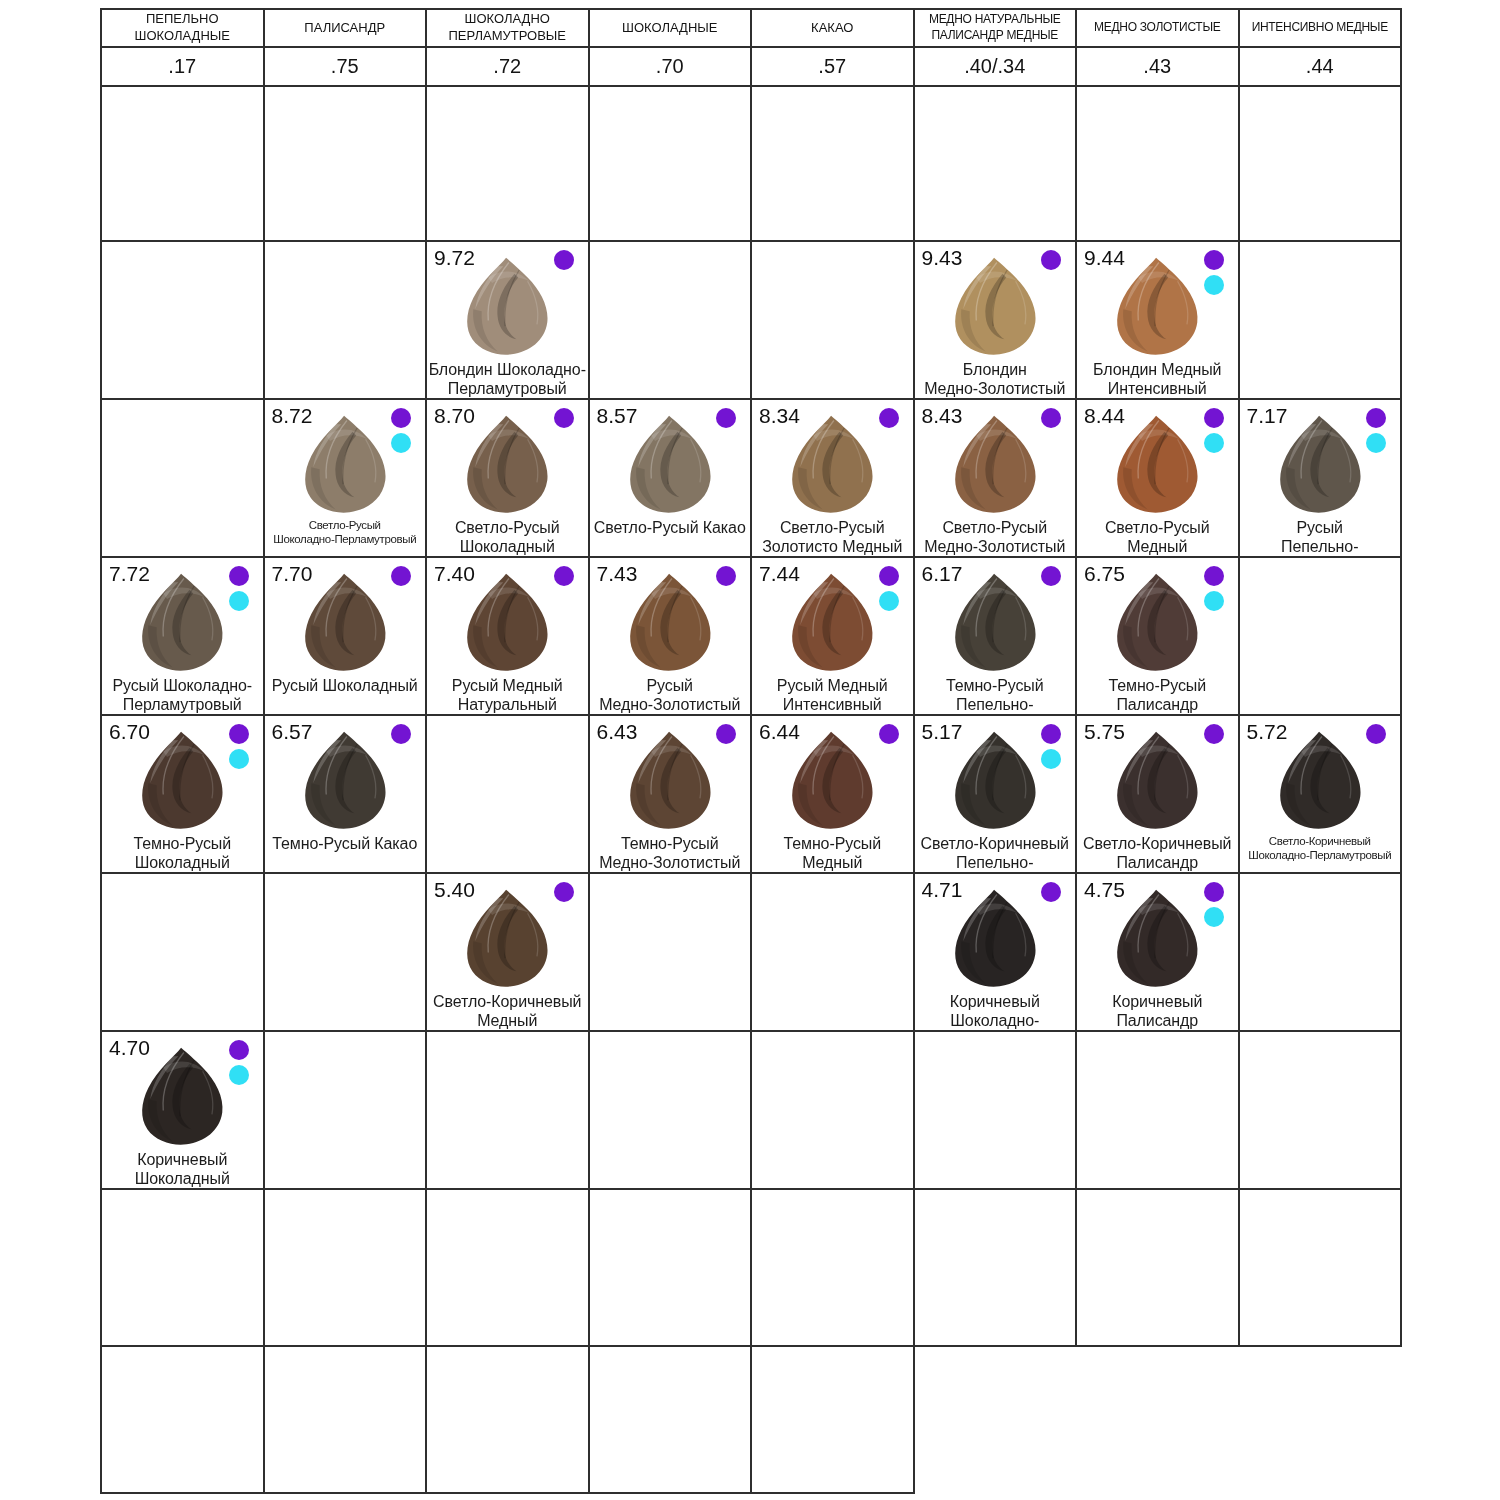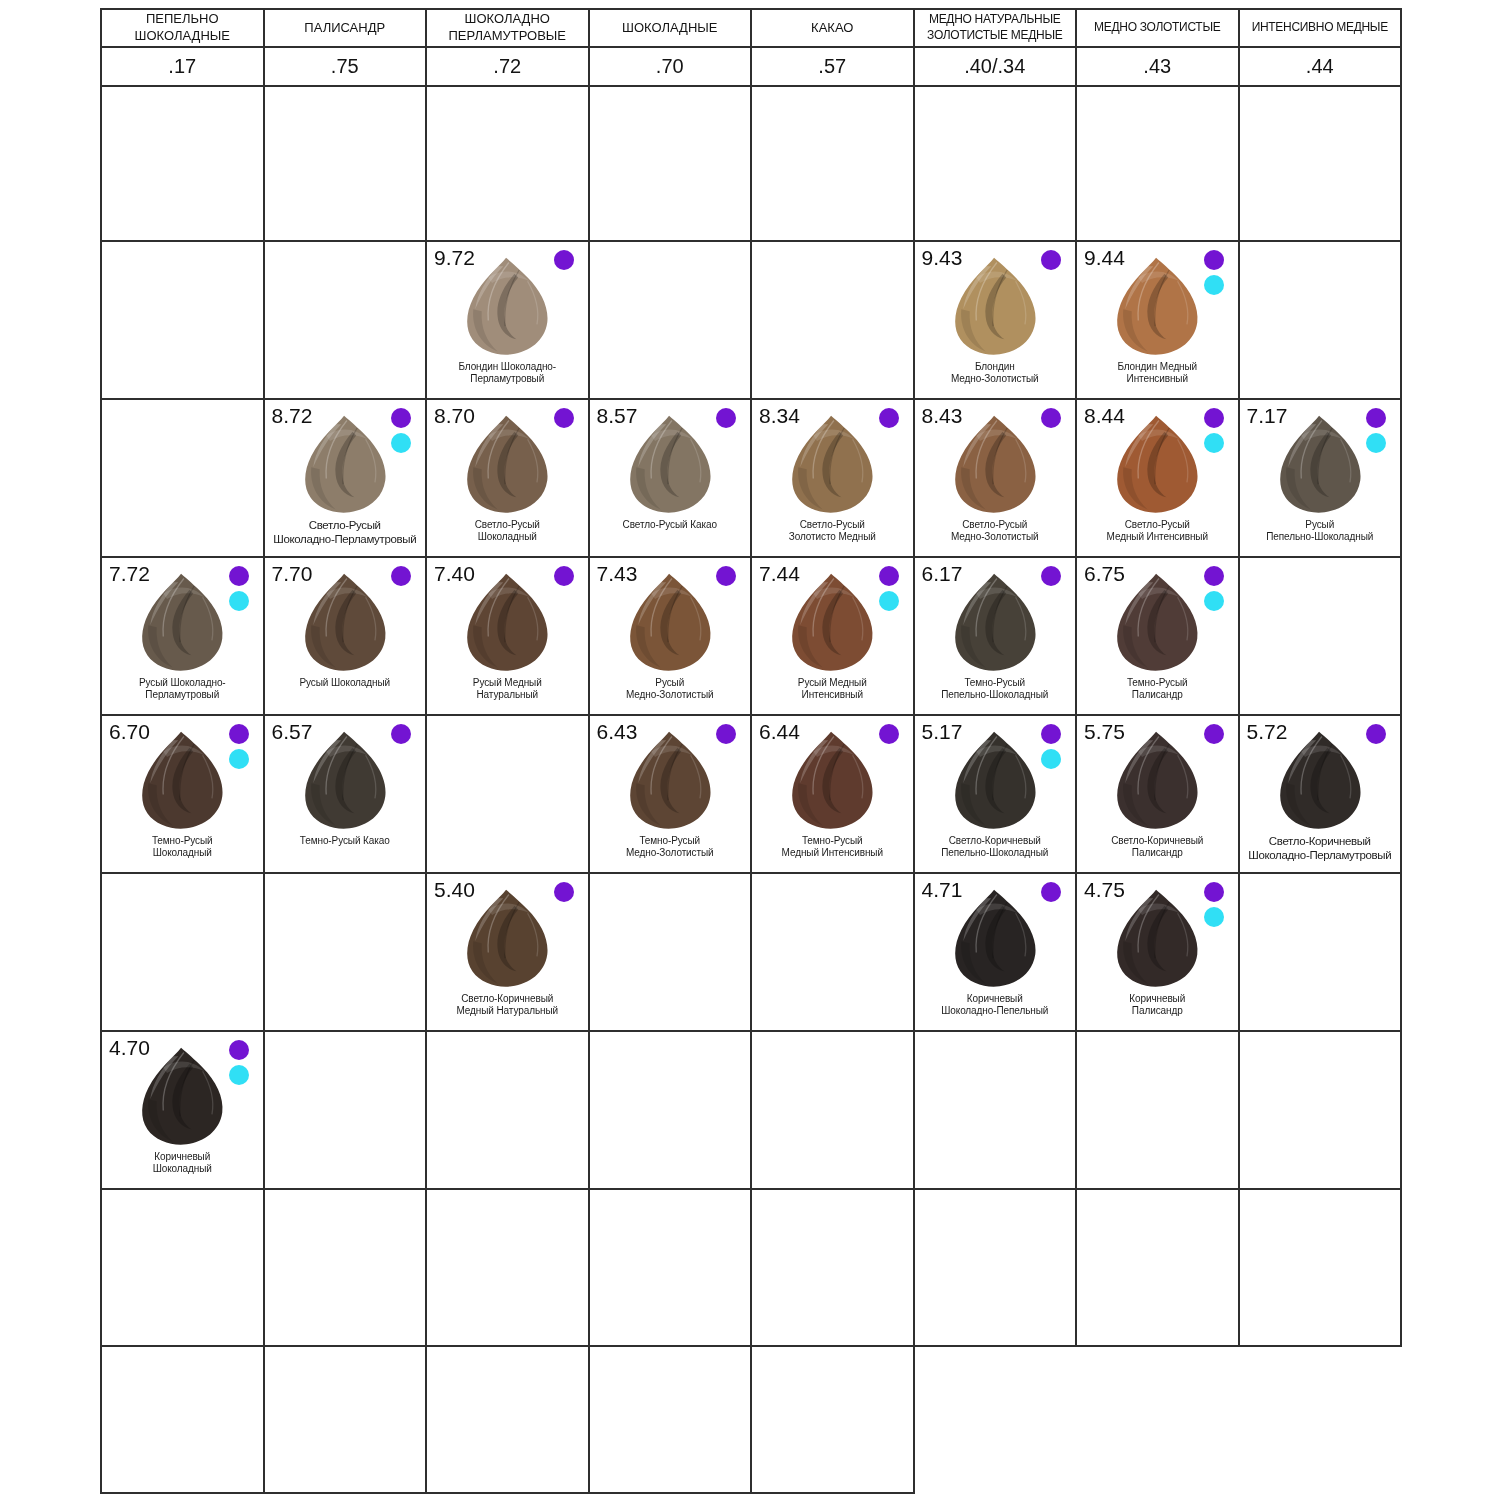--- a/index.html
+++ b/index.html
@@ -33,39 +33,39 @@
     position: absolute; top: 4px; left: 7px; font-size: 21px; color: #101010;
   }
   .swatch-svg { display: block; margin: 13px auto 0 auto; }
   .dots {
     position: absolute; top: 8px; right: 14px;
     display: flex; flex-direction: column; gap: 5px; align-items: center;
   }
   .dot { width: 20px; height: 20px; border-radius: 50%; }
   .shade-label {
     position: absolute; top: 119px; left: 1px; right: 1px;
-    text-align: center; font-size: 10px; line-height: 1.18;
+    text-align: center; font-size: 16px; line-height: 1.18;
     white-space: pre-line; color: #1c1c1c; letter-spacing: -0.1px;
   }
   .shade-label.small { font-size: 11.5px; letter-spacing: -0.35px; }
 </style>
 </head>
 <body>
 
 <div class="canvas">
   <div id="grid">
       <div class="cell name-cell">ПЕПЕЛЬНО
 ШОКОЛАДНЫЕ</div>
       <div class="cell name-cell">ПАЛИСАНДР</div>
       <div class="cell name-cell">ШОКОЛАДНО
 ПЕРЛАМУТРОВЫЕ</div>
       <div class="cell name-cell">ШОКОЛАДНЫЕ</div>
       <div class="cell name-cell">КАКАО</div>
       <div class="cell name-cell small">МЕДНО НАТУРАЛЬНЫЕ
-ЗОЛОТИСТЫЕ МЕДНЫЕ</div>
+ПАЛИСАНДР МЕДНЫЕ</div>
       <div class="cell name-cell small">МЕДНО ЗОЛОТИСТЫЕ</div>
       <div class="cell name-cell small">ИНТЕНСИВНО МЕДНЫЕ</div>
       <div class="cell code-cell">.17</div>
       <div class="cell code-cell">.75</div>
       <div class="cell code-cell">.72</div>
       <div class="cell code-cell">.70</div>
       <div class="cell code-cell">.57</div>
       <div class="cell code-cell">.40/.34</div>
       <div class="cell code-cell">.43</div>
       <div class="cell code-cell">.44</div>

